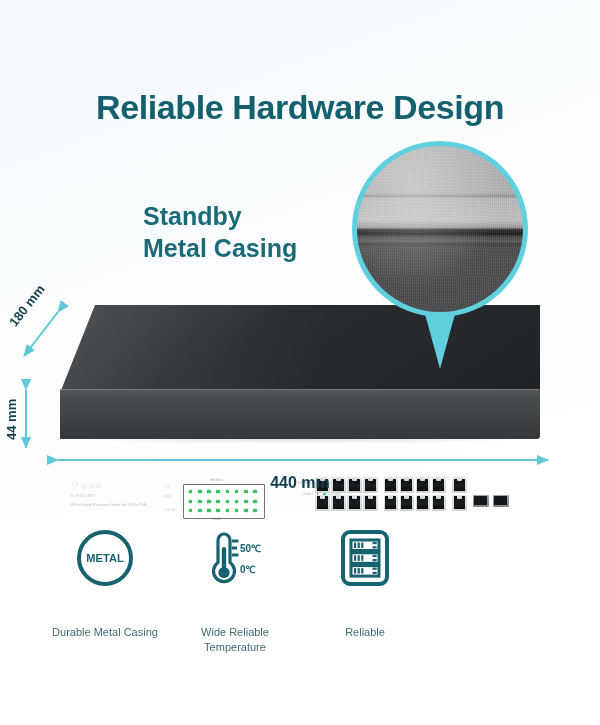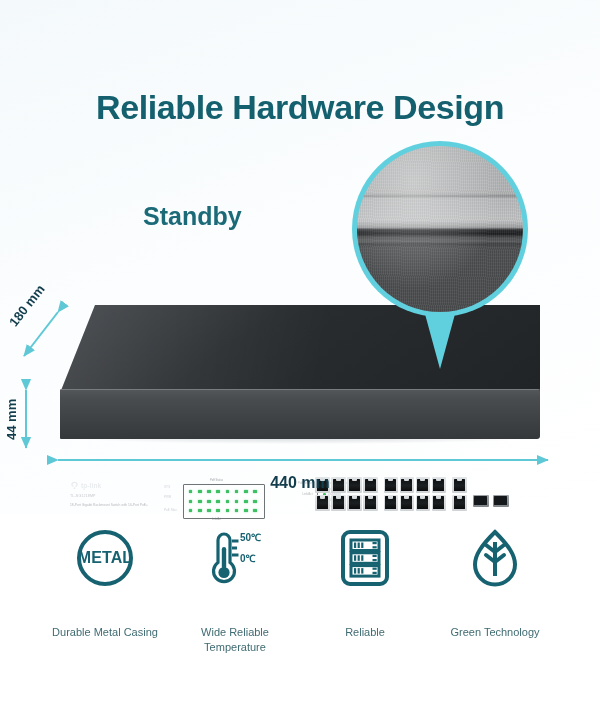--- a/index.html
+++ b/index.html
@@ -209,33 +209,34 @@
     color: #3f6b72;
     text-align: center;
     line-height: 1.35;
     white-space: pre-line;
   }
   .metal-badge {
     width: 56px; height: 56px; border-radius: 50%;
     border: 4px solid #176271;
     display: flex; align-items: center; justify-content: center;
   }
-  .metal-text { font-size: 16px; font-weight: bold; color: #176271; letter-spacing: .1px; text-align: right; }
-  .temp-wrap { display: flex; align-items: flex-start; gap: 1px; }
+  .metal-text { font-size: 11px; font-weight: bold; color: #176271; letter-spacing: .1px; text-align: right; }
+  .temp-wrap { display: flex; align-items: center; gap: 1px; }
   .temp-vals { display: flex; flex-direction: column; gap: 7px; font-size: 10px; font-weight: bold; color: #176271; }
 </style>
 </head>
 <body>
 
 <div id="page">
 
   <div class="headline">Reliable Hardware Design</div>
 
   <div class="subtitle">
     <div>Standby</div>
+    <div>Metal Casing</div>
   </div>
 
   <div class="magnifier">
     <div class="mag-tail"></div>
     <div class="mag-ring"></div>
     <div class="mag-inner">
       <div class="mag-tex"></div>
       <div class="mag-hl"></div>
     </div>
   </div>
@@ -457,27 +458,16 @@
               <rect x="17.6" y="39.1" width="2.2" height="5.5"></rect>
               <rect x="21.2" y="39.1" width="2.2" height="5.5"></rect>
             <rect x="32.5" y="38.6" width="4.2" height="2.2"></rect>
               <rect x="32.5" y="42.8" width="4.2" height="2.2"></rect>
           </g>
         </svg>
       </div>
       <div class="feat-label">Reliable</div>
     </div>
 
-    <div class="feature">
-      <div class="feat-icon">
-        <svg width="48" height="60" viewBox="0 0 48 60" aria-hidden="true">
-          <path d="M24 4 C10 18 4 27 4 36.5 A20 20 0 0 0 44 36.5 C44 27 38 18 24 4 Z" fill="none" stroke="#176271" stroke-width="4"></path>
-          <line x1="24" y1="14" x2="24" y2="48" stroke="#176271" stroke-width="4"></line>
-          <path d="M24 24 L15 17 M24 24 L33 17" fill="none" stroke="#176271" stroke-width="4" stroke-linecap="round"></path>
-          <path d="M24 34 L15 27 M24 34 L33 27" fill="none" stroke="#176271" stroke-width="4" stroke-linecap="round"></path>
-        </svg>
-      </div>
-      <div class="feat-label">Green Technology</div>
-    </div>
 
   </div>
 
 </div>
 
 </body></html>

